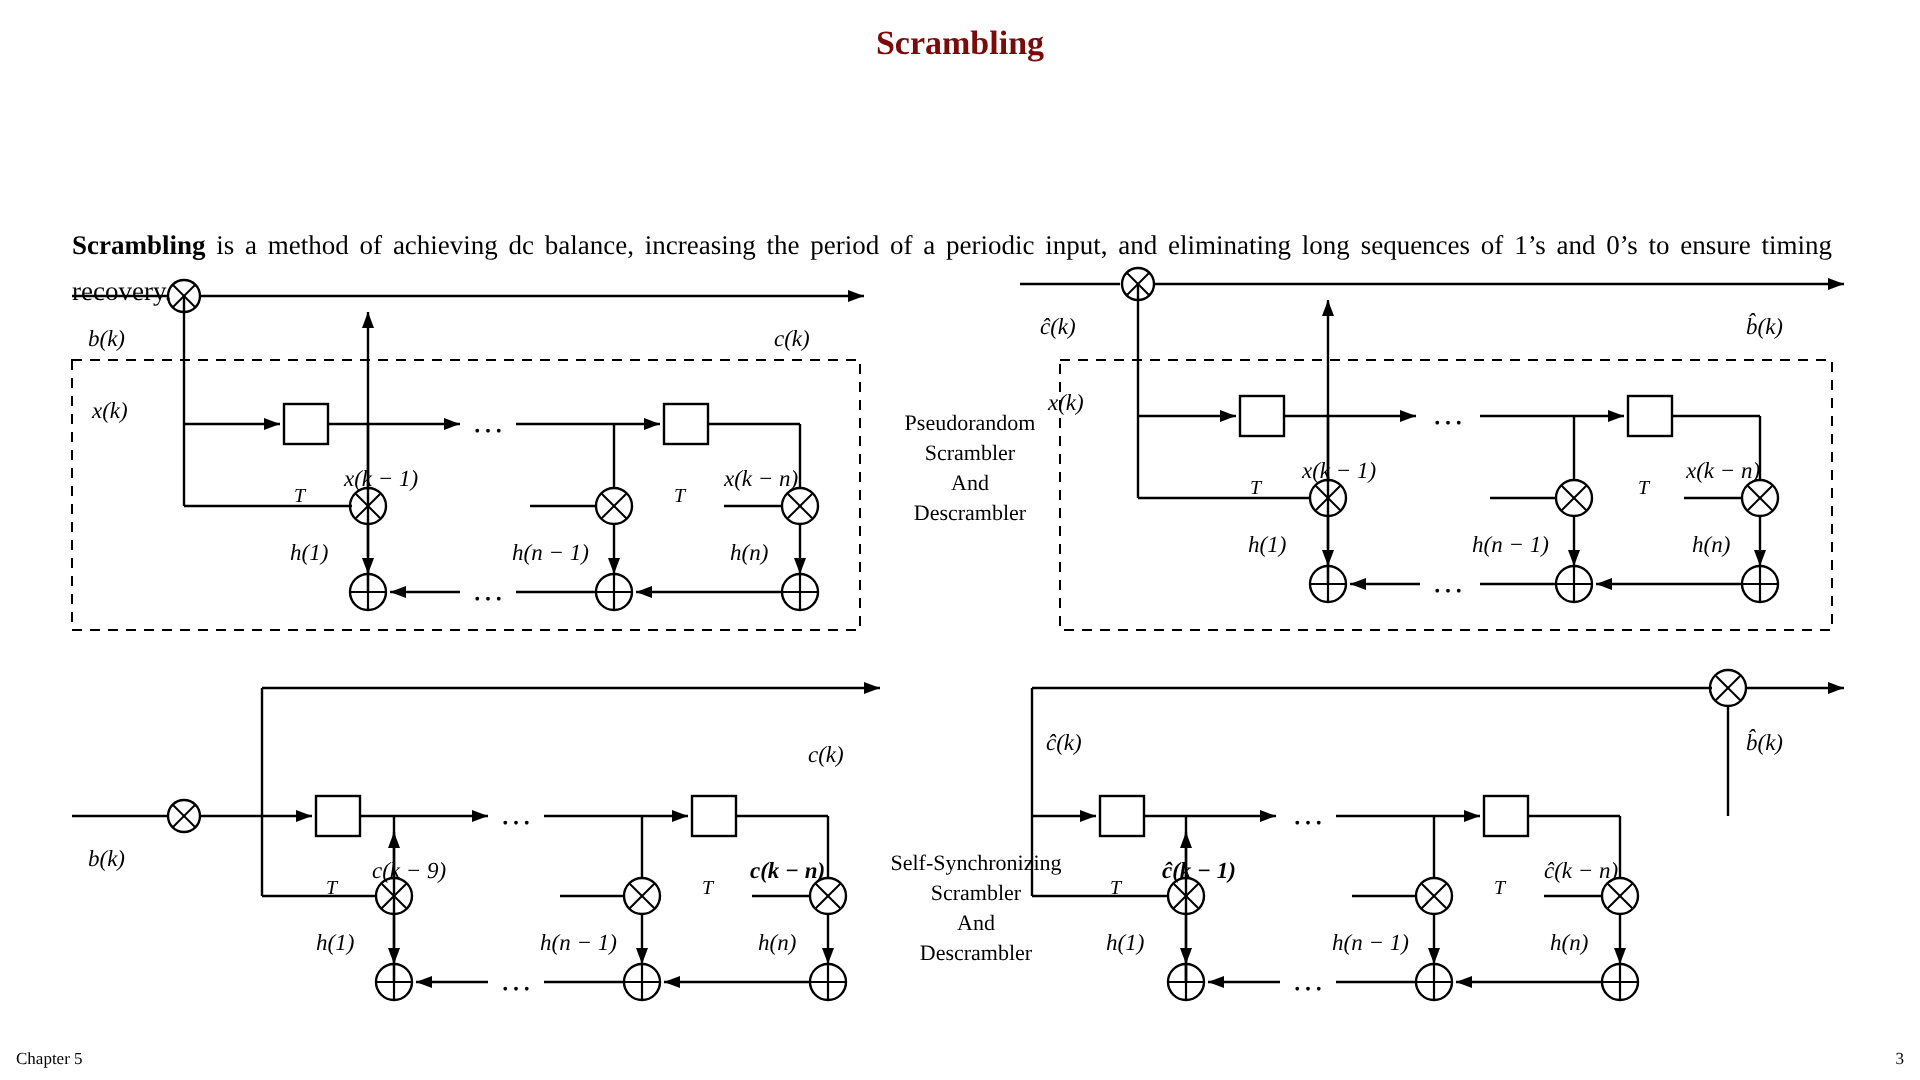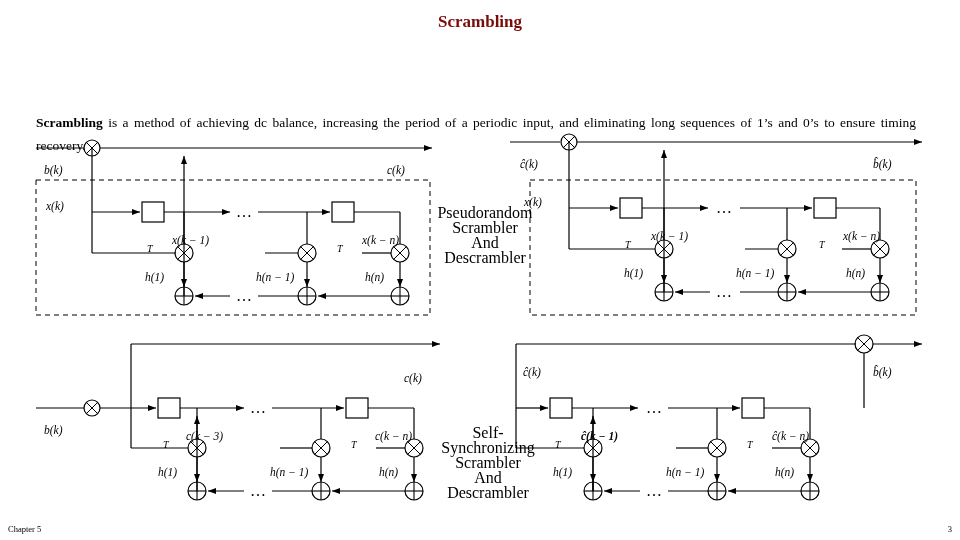--- a/index.html
+++ b/index.html
@@ -23,21 +23,21 @@
   .para b{font-weight:bold;}
   .footer-left{
     position:absolute;left:8px;bottom:6px;font-size:8.5px;
     font-family:"Liberation Serif", serif;
   }
   .footer-right{
     position:absolute;right:8px;bottom:6px;font-size:8.5px;
     font-family:"Liberation Serif", serif;
   }
   .label-center{
-    position:absolute;text-align:center;font-size:16px;line-height:15px;
+    position:absolute;text-align:center;font-size:11px;line-height:15px;
     font-family:"Liberation Serif", serif;
   }
   svg{position:absolute;left:0;top:0;}
   .ml{font-family:"Liberation Serif", serif;font-style:italic;font-size:11.5px;margin-top:40px;}
   .mlr{font-family:"Liberation Serif", serif;font-size:11.5px;}
 </style>
 </head>
 <body>
 
 <div class="title">Scrambling</div>
@@ -284,22 +284,22 @@
 <div class="ml" style="position:absolute;left:624px;top:227px;">h(1)</div>
 <div class="ml" style="position:absolute;left:736px;top:227px;">h(n − 1)</div>
 <div class="ml" style="position:absolute;left:846px;top:227px;">h(n)</div>
 <div class="mlr" style="position:absolute;left:716px;top:199px;font-size:16px;letter-spacing:2px;">…</div>
 <div class="mlr" style="position:absolute;left:716px;top:283px;font-size:16px;letter-spacing:2px;">…</div>
 
 <div class="ml" style="position:absolute;left:44px;top:384px;">b(k)</div>
 <div class="ml" style="position:absolute;left:404px;top:332px;">c(k)</div>
 <div class="ml" style="position:absolute;left:163px;top:399px;font-size:10px;">T</div>
 <div class="ml" style="position:absolute;left:351px;top:399px;font-size:10px;">T</div>
-<div class="ml" style="position:absolute;left:186px;top:390px;">c(k − 3)</div>
-<div class="ml" style="position:absolute;left:375px;top:390px;">c(k − n)</div>
+<div class="ml" style="position:absolute;left:186px;top:390px;">c(k − 9)</div>
+<div class="ml" style="position:absolute;left:375px;top:390px;font-weight:bold;">c(k − n)</div>
 <div class="ml" style="position:absolute;left:158px;top:426px;">h(1)</div>
 <div class="ml" style="position:absolute;left:270px;top:426px;">h(n − 1)</div>
 <div class="ml" style="position:absolute;left:379px;top:426px;">h(n)</div>
 <div class="mlr" style="position:absolute;left:250px;top:399px;font-size:16px;letter-spacing:2px;">…</div>
 <div class="mlr" style="position:absolute;left:250px;top:482px;font-size:16px;letter-spacing:2px;">…</div>
 
 <div class="ml" style="position:absolute;left:523px;top:326px;">ĉ(k)</div>
 <div class="ml" style="position:absolute;left:873px;top:326px;">b̂(k)</div>
 <div class="ml" style="position:absolute;left:555px;top:399px;font-size:10px;">T</div>
 <div class="ml" style="position:absolute;left:747px;top:399px;font-size:10px;">T</div>

